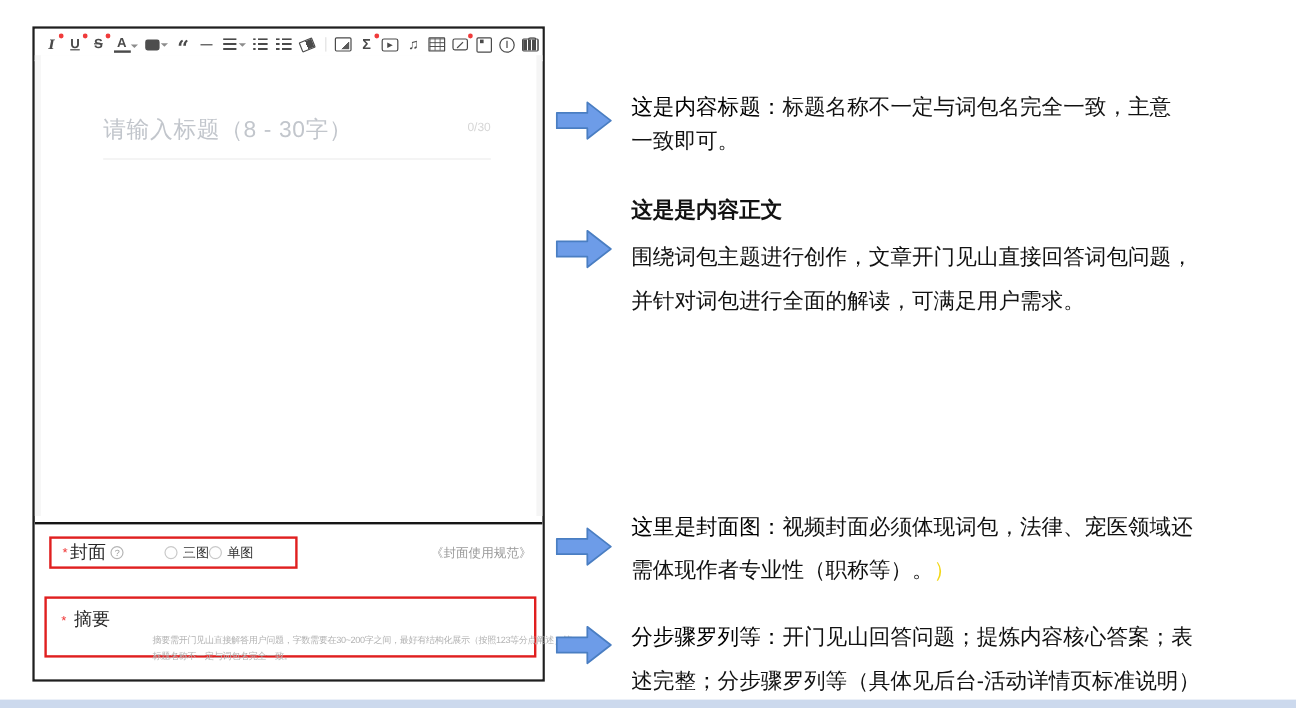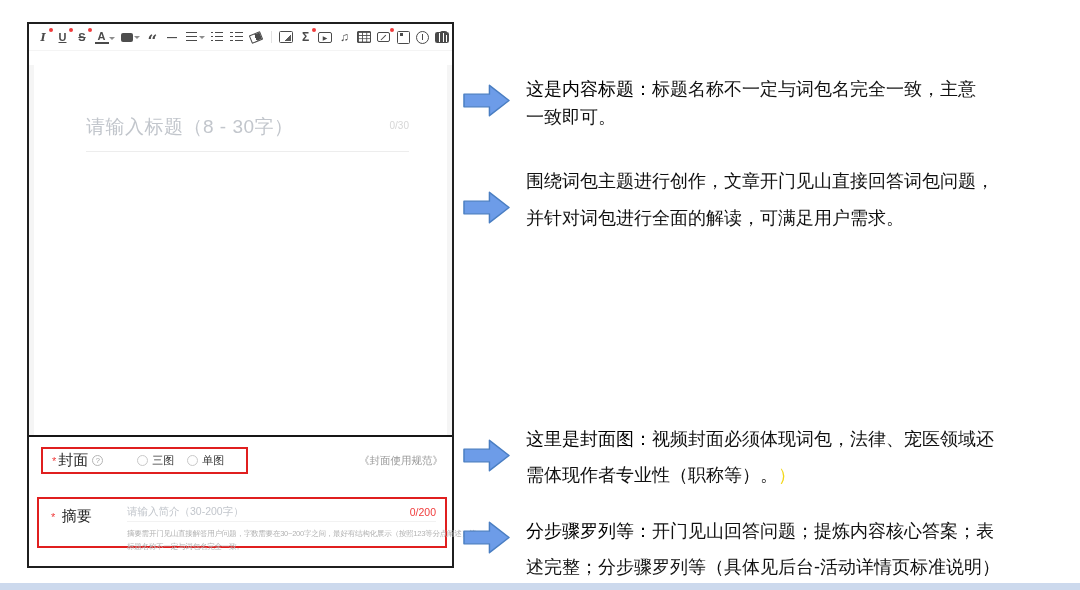--- a/index.html
+++ b/index.html
@@ -71,40 +71,40 @@
   [data-name="disc-icon"]::before { content:""; position:absolute; width:1.3px; height:6.5px;
       background:#4a4a4a; left:6.4px; top:4.8px; }
   [data-name="briefcase-icon"]::after { content:""; width:13px; height:9px; border-radius:1.5px;
       background:repeating-linear-gradient(90deg,#4a4a4a 0 2.8px,#ffffff 2.8px 3.8px);
       border:1px solid #4a4a4a; }
   [data-name="briefcase-icon"]::before { content:""; position:absolute; top:1.5px; left:4.5px;
       width:5px; height:3px; border:1.2px solid #4a4a4a; border-bottom:none;
       border-radius:2px 2px 0 0; }
 
   
-  .content { position:absolute; top:41px; left:0; right:0; height:384px;
+  .content { position:absolute; top:22px; left:0; right:0; height:384px;
              background:#f5f5f5; padding:0 5px; }
   .page { background:#ffffff; height:100%; position:relative; }
   .title-row { position:relative; margin:0 38px 0 52px; padding-top:49px; }
   .title-ph { font-size:19px; color:#c2c6cc; letter-spacing:0.5px; }
   .title-counter { position:absolute; right:0; top:55px; font-size:10px; color:#d6d6d6; }
   .title-line { margin-top:11px; border-bottom:1px solid #ededed; }
 
   
   .bottom-area { position:absolute; top:411px; left:0; right:0; bottom:0;
                  border-top:2px solid #161616; background:#fff; }
   .redbox { position:absolute; border:2px solid #e01f1f; background:#fff; }
   .cover-box { left:12px; top:10px; width:207px; height:27px;
                display:flex; align-items:center; padding:0 9px; }
   .star { color:#f03b3b; font-size:11px; margin-right:2px; }
   .field-label { color:#262626; font-size:15px; }
   .help-circle { width:11px; height:11px; border:1px solid #b5b5b5; border-radius:50%;
                  color:#9c9c9c; font-size:7.5px; display:inline-flex; align-items:center;
                  justify-content:center; margin-left:4px; cursor:pointer; }
-  .radio-group { display:flex; align-items:flex-end; gap:13px; margin-left:34px; }
+  .radio-group { display:flex; align-items:flex-end; margin-left:34px; }
   .radio-opt { display:inline-flex; align-items:center; gap:4px; cursor:pointer; }
   .radio-circle { width:11px; height:11px; border:1px solid #c9c9c9; border-radius:50%;
                   background:#fefefe; }
   .radio-label { font-size:11px; color:#333; }
   .cover-link { position:absolute; right:9px; top:17px; font-size:10.5px; color:#999;
                 cursor:pointer; }
 
   .summary-box { left:8px; top:60px; width:410px; height:51px; }
   .sum-label { position:absolute; left:12px; top:8px; }
   .sum-input { position:absolute; left:88px; right:9px; top:4px; height:19px;
@@ -197,24 +197,20 @@
         </span>
       </span>
     </div>
     <span class="cover-link" data-name="cover-usage-spec-link">《封面使用规范》</span>
 
     <div class="redbox summary-box" data-name="summary-field-highlight-box">
       <span class="sum-label" data-name="summary-label-wrap">
         <span class="star" data-name="summary-required-mark">*</span>
         <span class="field-label" data-name="summary-label">摘要</span>
       </span>
-      <div class="sum-input" data-name="summary-input">
-        <span class="sum-ph" data-name="summary-placeholder">请输入简介（30-200字）</span>
-        <span class="sum-counter" data-name="summary-counter">0/200</span>
-      </div>
       <div class="sum-hint" data-name="summary-hint">
         <div data-name="summary-hint-line1">摘要需开门见山直接解答用户问题，字数需要在30~200字之间，最好有结构化展示（按照123等分点阐述）等，</div>
         <div data-name="summary-hint-line2">标题名称不一定与词包名完全一致。</div>
       </div>
     </div>
 
   </div>
 </div>
 
 <svg class="arrow arrow-1" data-name="arrow-icon" viewBox="0 0 48 35">
@@ -228,20 +224,21 @@
 </svg>
 <svg class="arrow arrow-4" data-name="arrow-icon" viewBox="0 0 48 35">
   <polygon points="1,11 27,11 27,2 47,17.5 27,33 27,24 1,24" fill="#6d9ce8" stroke="#4a7ec2" stroke-width="1.5" stroke-linejoin="round"></polygon>
 </svg>
 
 <div class="ann ann-1" data-name="annotation-title">
   <b data-name="annotation-title-head">这是内容标题：</b><span data-name="annotation-title-body">标题名称不一定与词包名完全一致，主意一致即可。</span>
 </div>
 
 <div class="ann ann-2" data-name="annotation-body-text">
+  <span class="ann-head" data-name="annotation-body-head">这是是内容正文</span>
   <div class="ann-body" data-name="annotation-body-body">围绕词包主题进行创作，文章开门见山直接回答词包问题，并针对词包进行全面的解读，可满足用户需求。</div>
 </div>
 
 <div class="ann ann-3" data-name="annotation-cover">
   <b data-name="annotation-cover-head">这里是封面图：</b><span data-name="annotation-cover-body">视频封面必须体现词包，法律、宠医领域还需体现作者专业性（职称等）。</span><span class="yellow" data-name="annotation-cover-suffix">）</span>
 </div>
 
 <div class="ann ann-4" data-name="annotation-summary">
   <b data-name="annotation-summary-head">分步骤罗列等：</b><span data-name="annotation-summary-body">开门见山回答问题；提炼内容核心答案；表述完整；分步骤罗列等（具体见后台-活动详情页标准说明）</span>
 </div>

